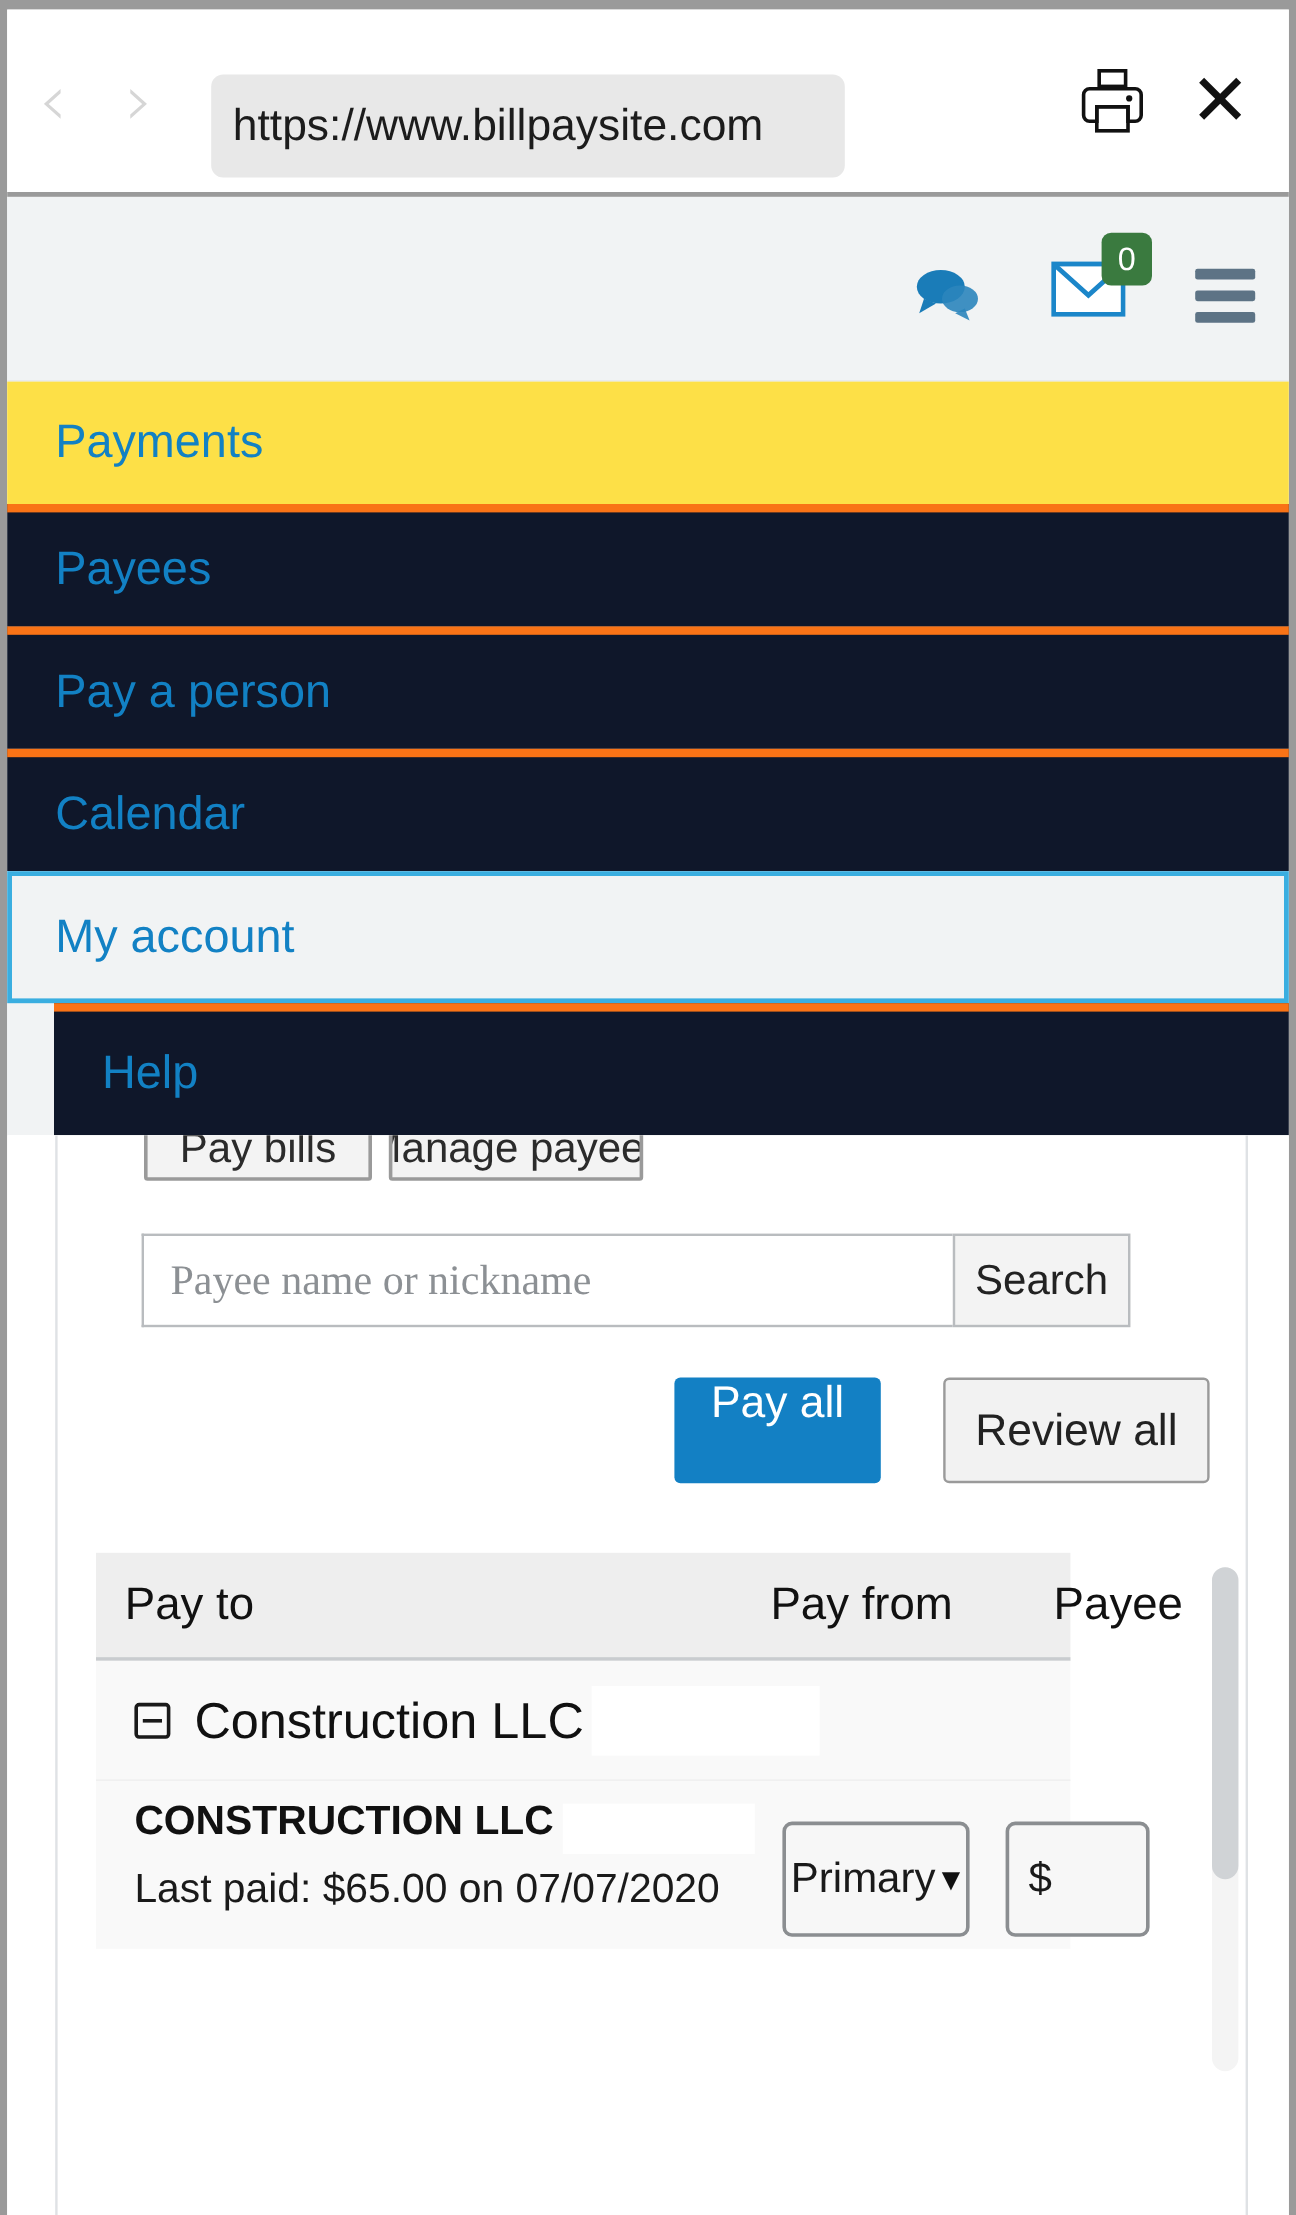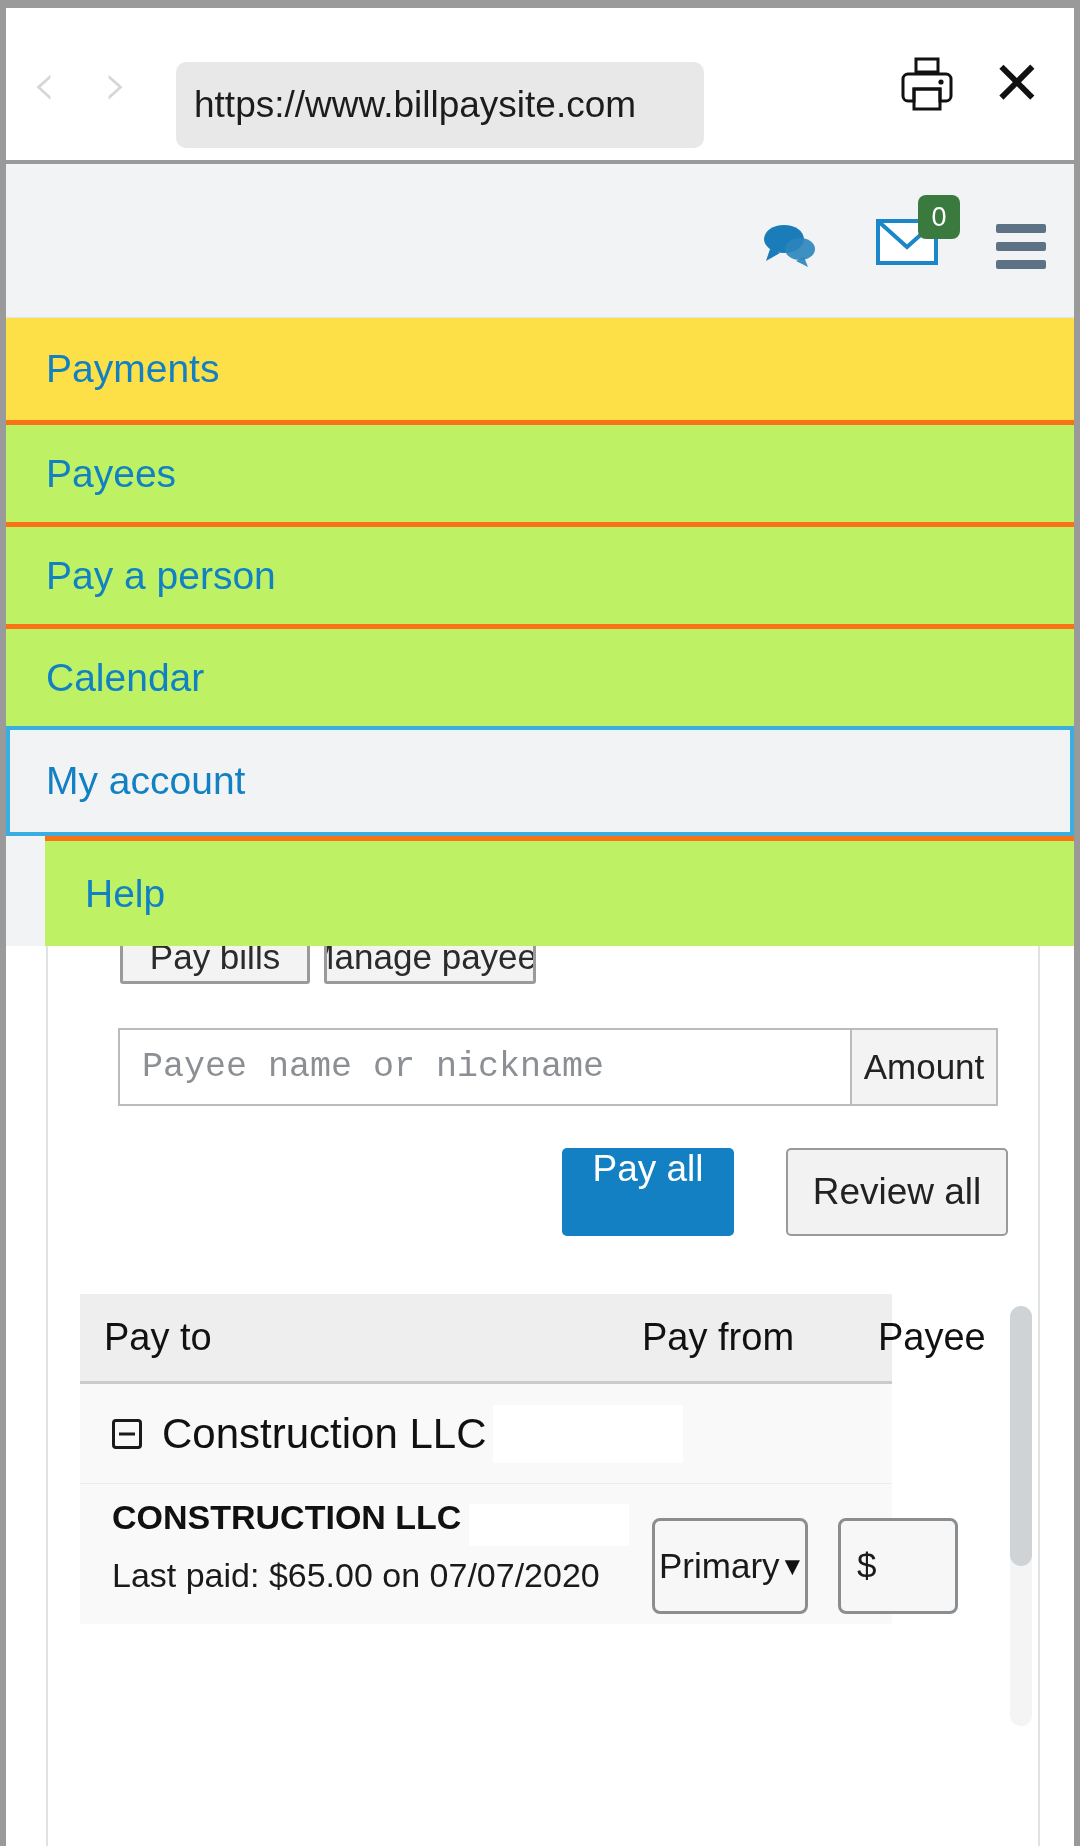--- a/index.html
+++ b/index.html
@@ -100,22 +100,22 @@
   }
 
   
   .nav-menu { position: relative; background: #f1f3f4; }
   .nav-item {
     height: 102px;
     display: flex; align-items: center;
     padding-left: 40px;
     font-size: 39px;
     color: #1281c4;
-    background: #bef264;
-    border-top: 5px solid #f97316;
+    background: #0f172a;
+    border-top: 7px solid #f97316;
   }
   .nav-item.first { background: #fde047; border-top: none; }
   .nav-item.selected {
     background: #f1f3f4;
     border: 4px solid #3aaee0;
     height: 110px;
     padding-left: 36px;
   }
   .nav-item.last { height: 110px; margin-left: 39px; }
 
@@ -153,28 +153,28 @@
   }
   .tab-btn.wide { width: 212px; }
 
   
   .search-row {
     position: absolute;
     top: 82px; left: 70px;
     display: flex;
   }
   .search-input {
-    width: 732px; height: 78px;
+    width: 676px; height: 78px;
     border: 2px solid #b9bcbf;
     border-right: none;
     background: #ffffff;
     font-size: 35px;
     color: #6f7377;
     padding-left: 22px;
-    font-family: Liberation Mono, monospace;
+    font-family: Liberation Serif, serif;
     outline: none;
   }
   .search-input::placeholder { color: #8c9094; opacity: 1; }
   .search-btn {
     width: 148px; height: 78px;
     background: #f3f3f3;
     border: 2px solid #b9bcbf;
     font-size: 35px; color: #222;
     display: flex; align-items: center; justify-content: center;
     font-family: "Liberation Sans", sans-serif;
@@ -408,21 +408,21 @@
           <span>Pay bills</span>
         </div>
         <div class="tab-btn wide">
           <span>Manage payees</span>
         </div>
       </div>
 
       <div class="search-row">
         <input class="search-input" type="text" placeholder="Payee name or nickname" style="">
         <div class="search-btn">
-          <span>Amount</span>
+          <span>Search</span>
         </div>
       </div>
 
       <div class="action-row">
         <div class="btn-primary">
           <span>Pay all</span>
         </div>
         <div class="btn-secondary">
           <span>Review all</span>
         </div>

